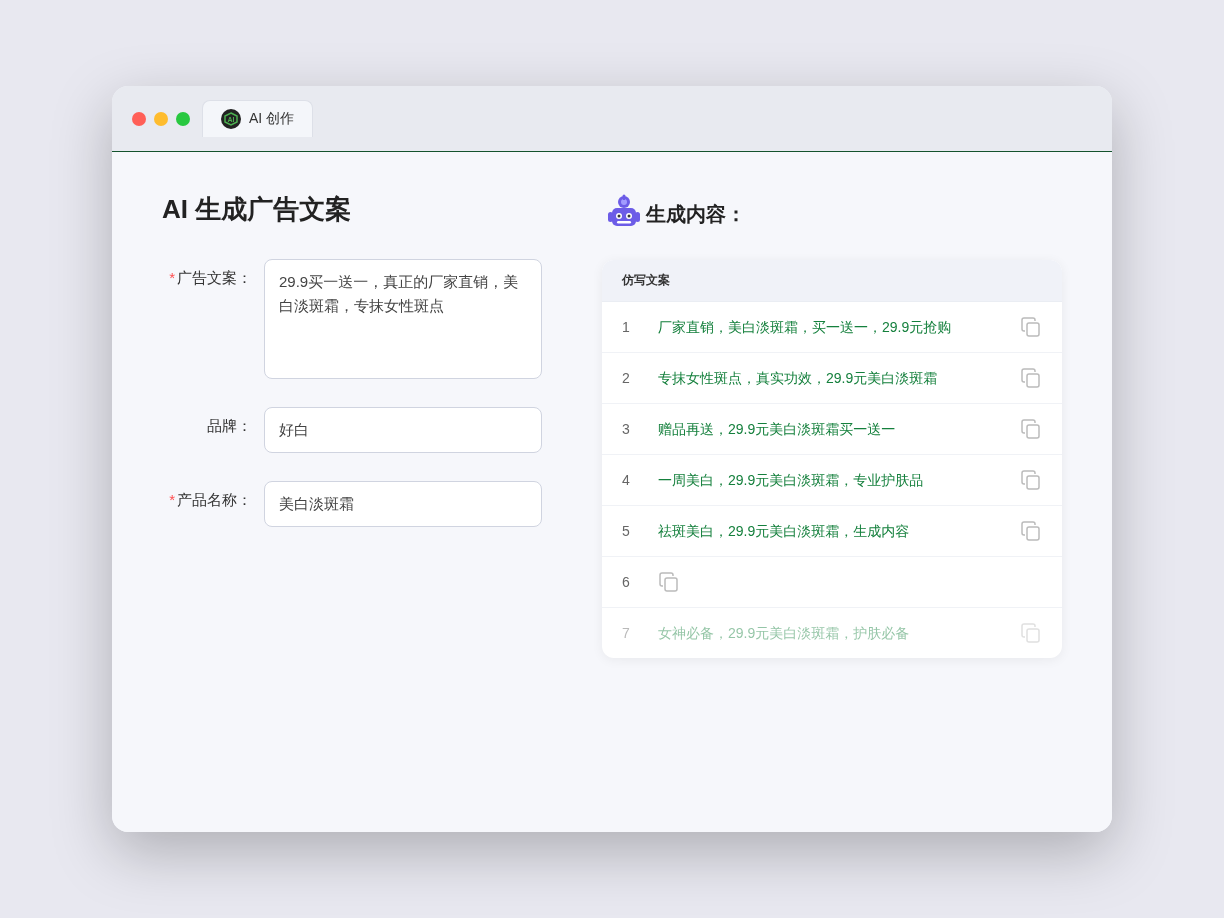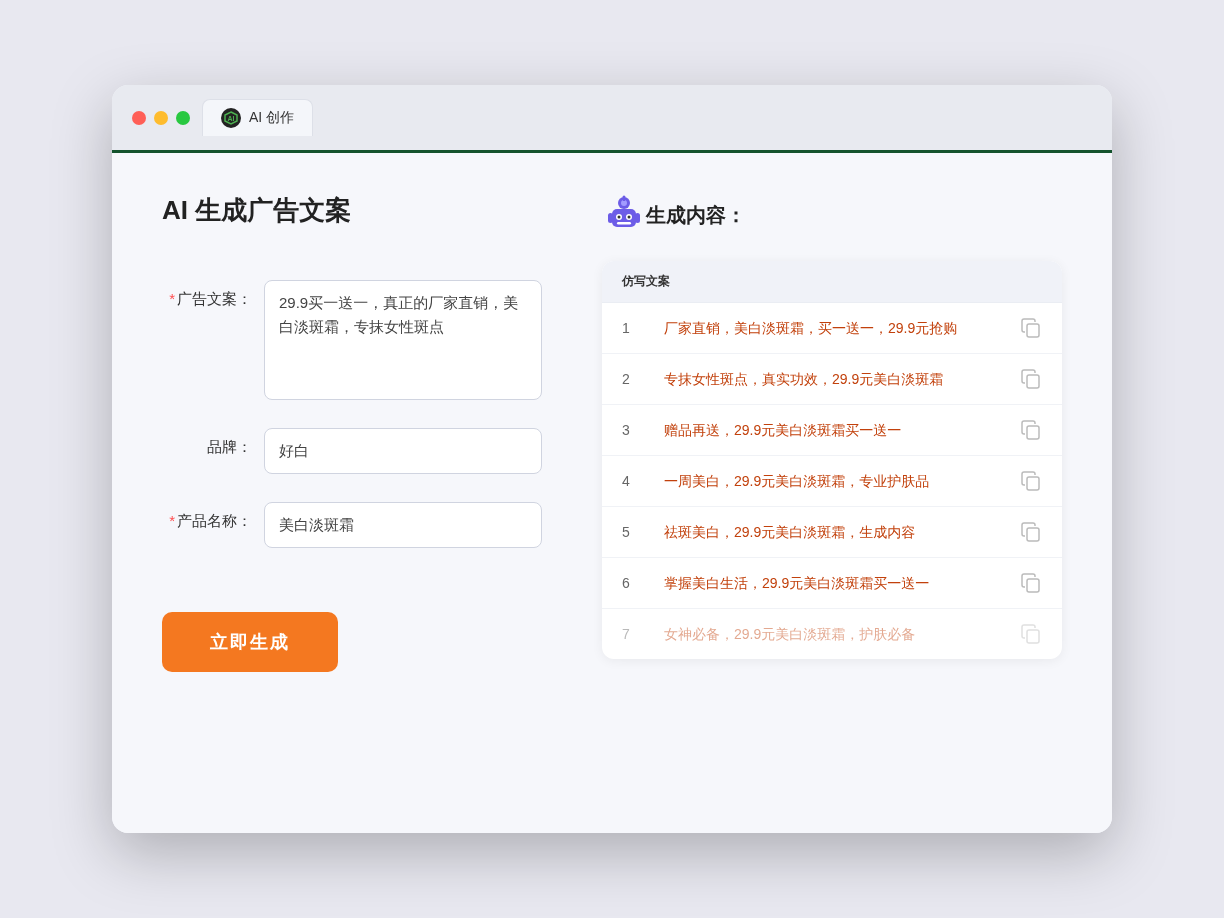--- a/index.html
+++ b/index.html
@@ -20,21 +20,21 @@
       box-shadow: 0 20px 60px rgba(0,0,0,0.25);
       overflow: hidden;
     }
 
     .title-bar {
       background: #e8eaf0;
       padding: 14px 20px;
       display: flex;
       align-items: center;
       gap: 12px;
-      border-bottom: 3px solid #14532d;
+      border-bottom: 1px solid #14532d;
     }
 
     .traffic-lights {
       display: flex;
       gap: 8px;
     }
 
     .traffic-light {
       width: 14px;
       height: 14px;
@@ -82,21 +82,21 @@
 
     
     .left-panel {
       flex: 0 0 380px;
     }
 
     .page-title {
       font-size: 26px;
       font-weight: 700;
       color: #222;
-      margin-bottom: 52px;
+      margin-bottom: 32px;
     }
 
     .form-row {
       display: flex;
       align-items: flex-start;
       margin-bottom: 28px;
     }
 
     .form-label {
       font-size: 15px;
@@ -199,23 +199,22 @@
 
     .result-num {
       font-size: 14px;
       color: #666;
       min-width: 20px;
     }
 
     .result-text {
       flex: 1;
       font-size: 14px;
-      color: #c2410c;
+      color: #15803d;
       line-height: 1.5;
-      margin-left: 6px;
     }
 
     .copy-icon {
       width: 22px;
       height: 22px;
       color: #bbb;
       cursor: pointer;
       flex-shrink: 0;
     }
   </style>
@@ -262,21 +261,20 @@
 
       
       <div class="form-row">
         <label class="form-label">
           <span class="required-star">*</span><span>产品名称：</span>
         </label>
         <input type="text" class="form-input" value="美白淡斑霜" style="">
       </div>
 
       
-      <button class="generate-btn">立即生成</button>
     </div>
 
     <div class="right-panel">
       <div class="result-header">
 
         <svg class="robot-icon" viewBox="0 0 44 44" fill="none" xmlns="http://www.w3.org/2000/svg">
           <circle cx="22" cy="10" r="6" fill="#6c5ce7"></circle>
           <circle cx="22" cy="10" r="3" fill="#a29bfe"></circle>
           <rect x="10" y="16" width="24" height="18" rx="5" fill="#6c5ce7"></rect>
           <rect x="6" y="20" width="5" height="10" rx="2.5" fill="#6c5ce7"></rect>
@@ -331,21 +329,20 @@
             <div class="result-item">
       <span class="result-num">5</span>
       <span class="result-text">祛斑美白，29.9元美白淡斑霜，生成内容</span>
       <svg class="copy-icon" viewBox="0 0 22 22" fill="none" xmlns="http://www.w3.org/2000/svg">
         <rect x="7" y="7" width="12" height="13" rx="2" stroke="currentColor" stroke-width="1.5"></rect>
         <path d="M5 15H4a2 2 0 01-2-2V4a2 2 0 012-2h9a2 2 0 012 2v1" stroke="currentColor" stroke-width="1.5"></path>
       </svg>
     </div>
             <div class="result-item">
       <span class="result-num">6</span>
-      <span class="result-text">掌握美白生活，29.9元美白淡斑霜买一送一</span>
       <svg class="copy-icon" viewBox="0 0 22 22" fill="none" xmlns="http://www.w3.org/2000/svg">
         <rect x="7" y="7" width="12" height="13" rx="2" stroke="currentColor" stroke-width="1.5"></rect>
         <path d="M5 15H4a2 2 0 01-2-2V4a2 2 0 012-2h9a2 2 0 012 2v1" stroke="currentColor" stroke-width="1.5"></path>
       </svg>
     </div>
             <div class="result-item dimmed">
       <span class="result-num">7</span>
       <span class="result-text">女神必备，29.9元美白淡斑霜，护肤必备</span>
       <svg class="copy-icon" viewBox="0 0 22 22" fill="none" xmlns="http://www.w3.org/2000/svg">
         <rect x="7" y="7" width="12" height="13" rx="2" stroke="currentColor" stroke-width="1.5"></rect>

